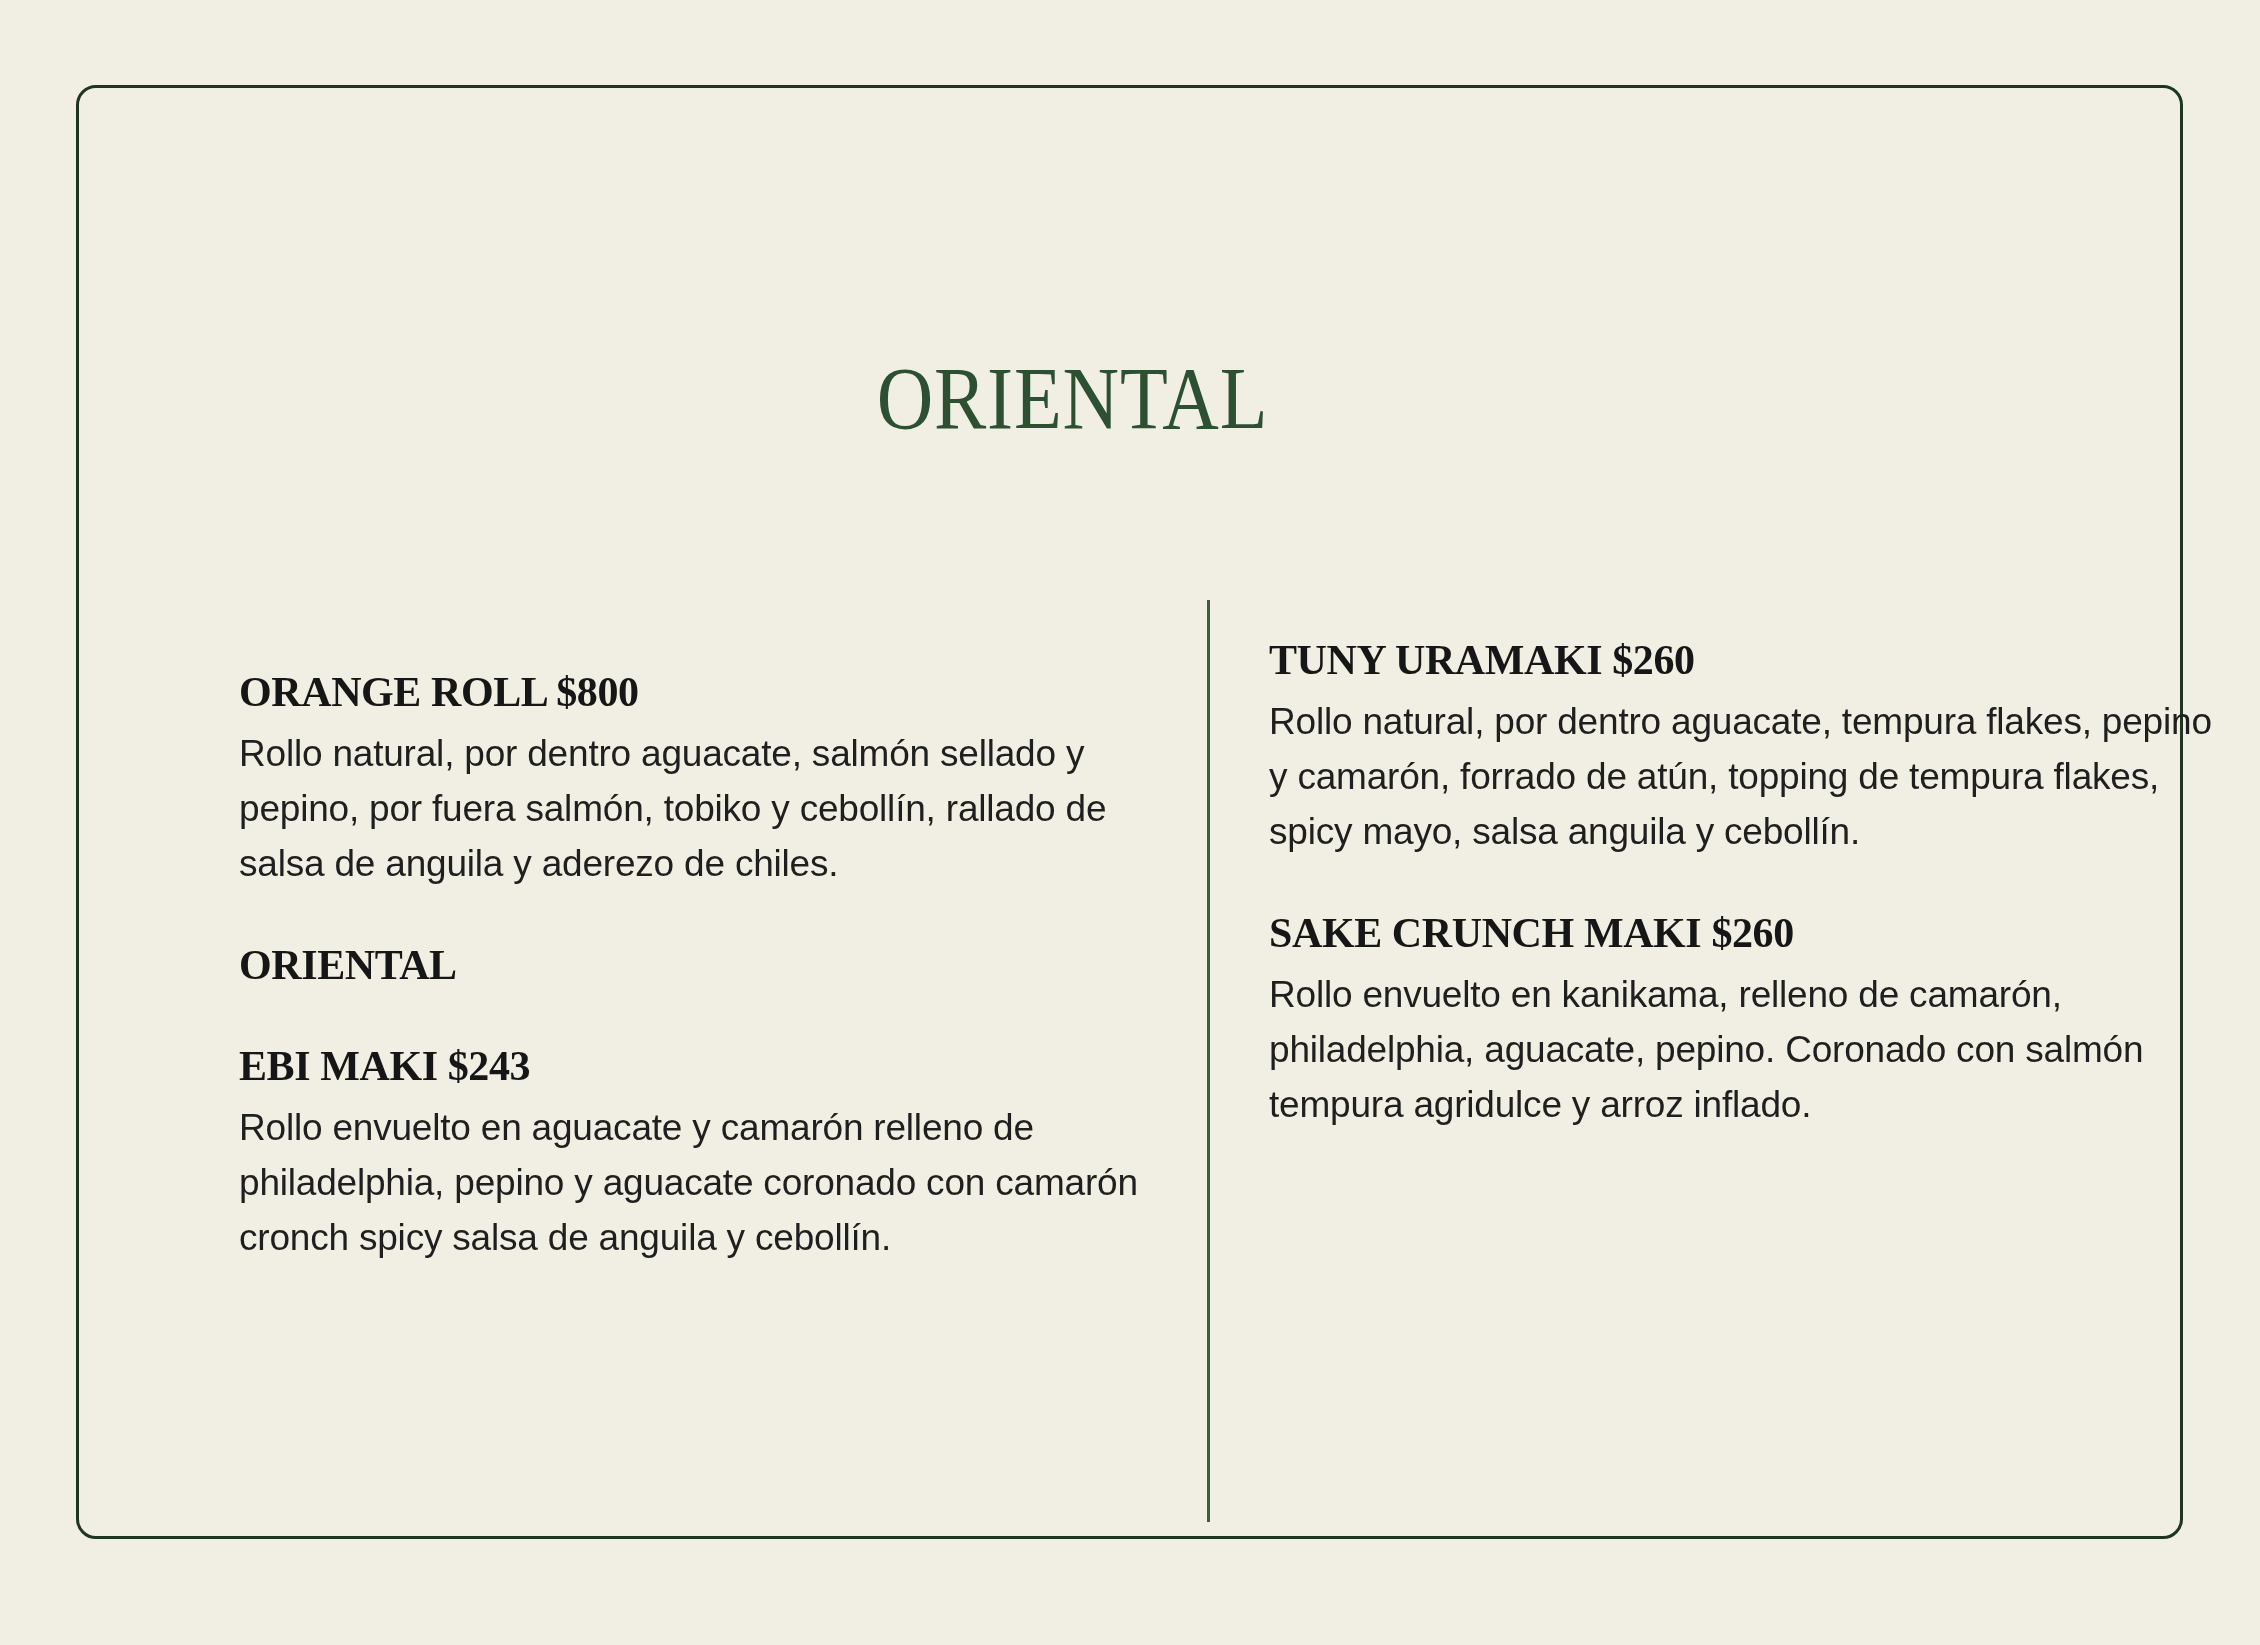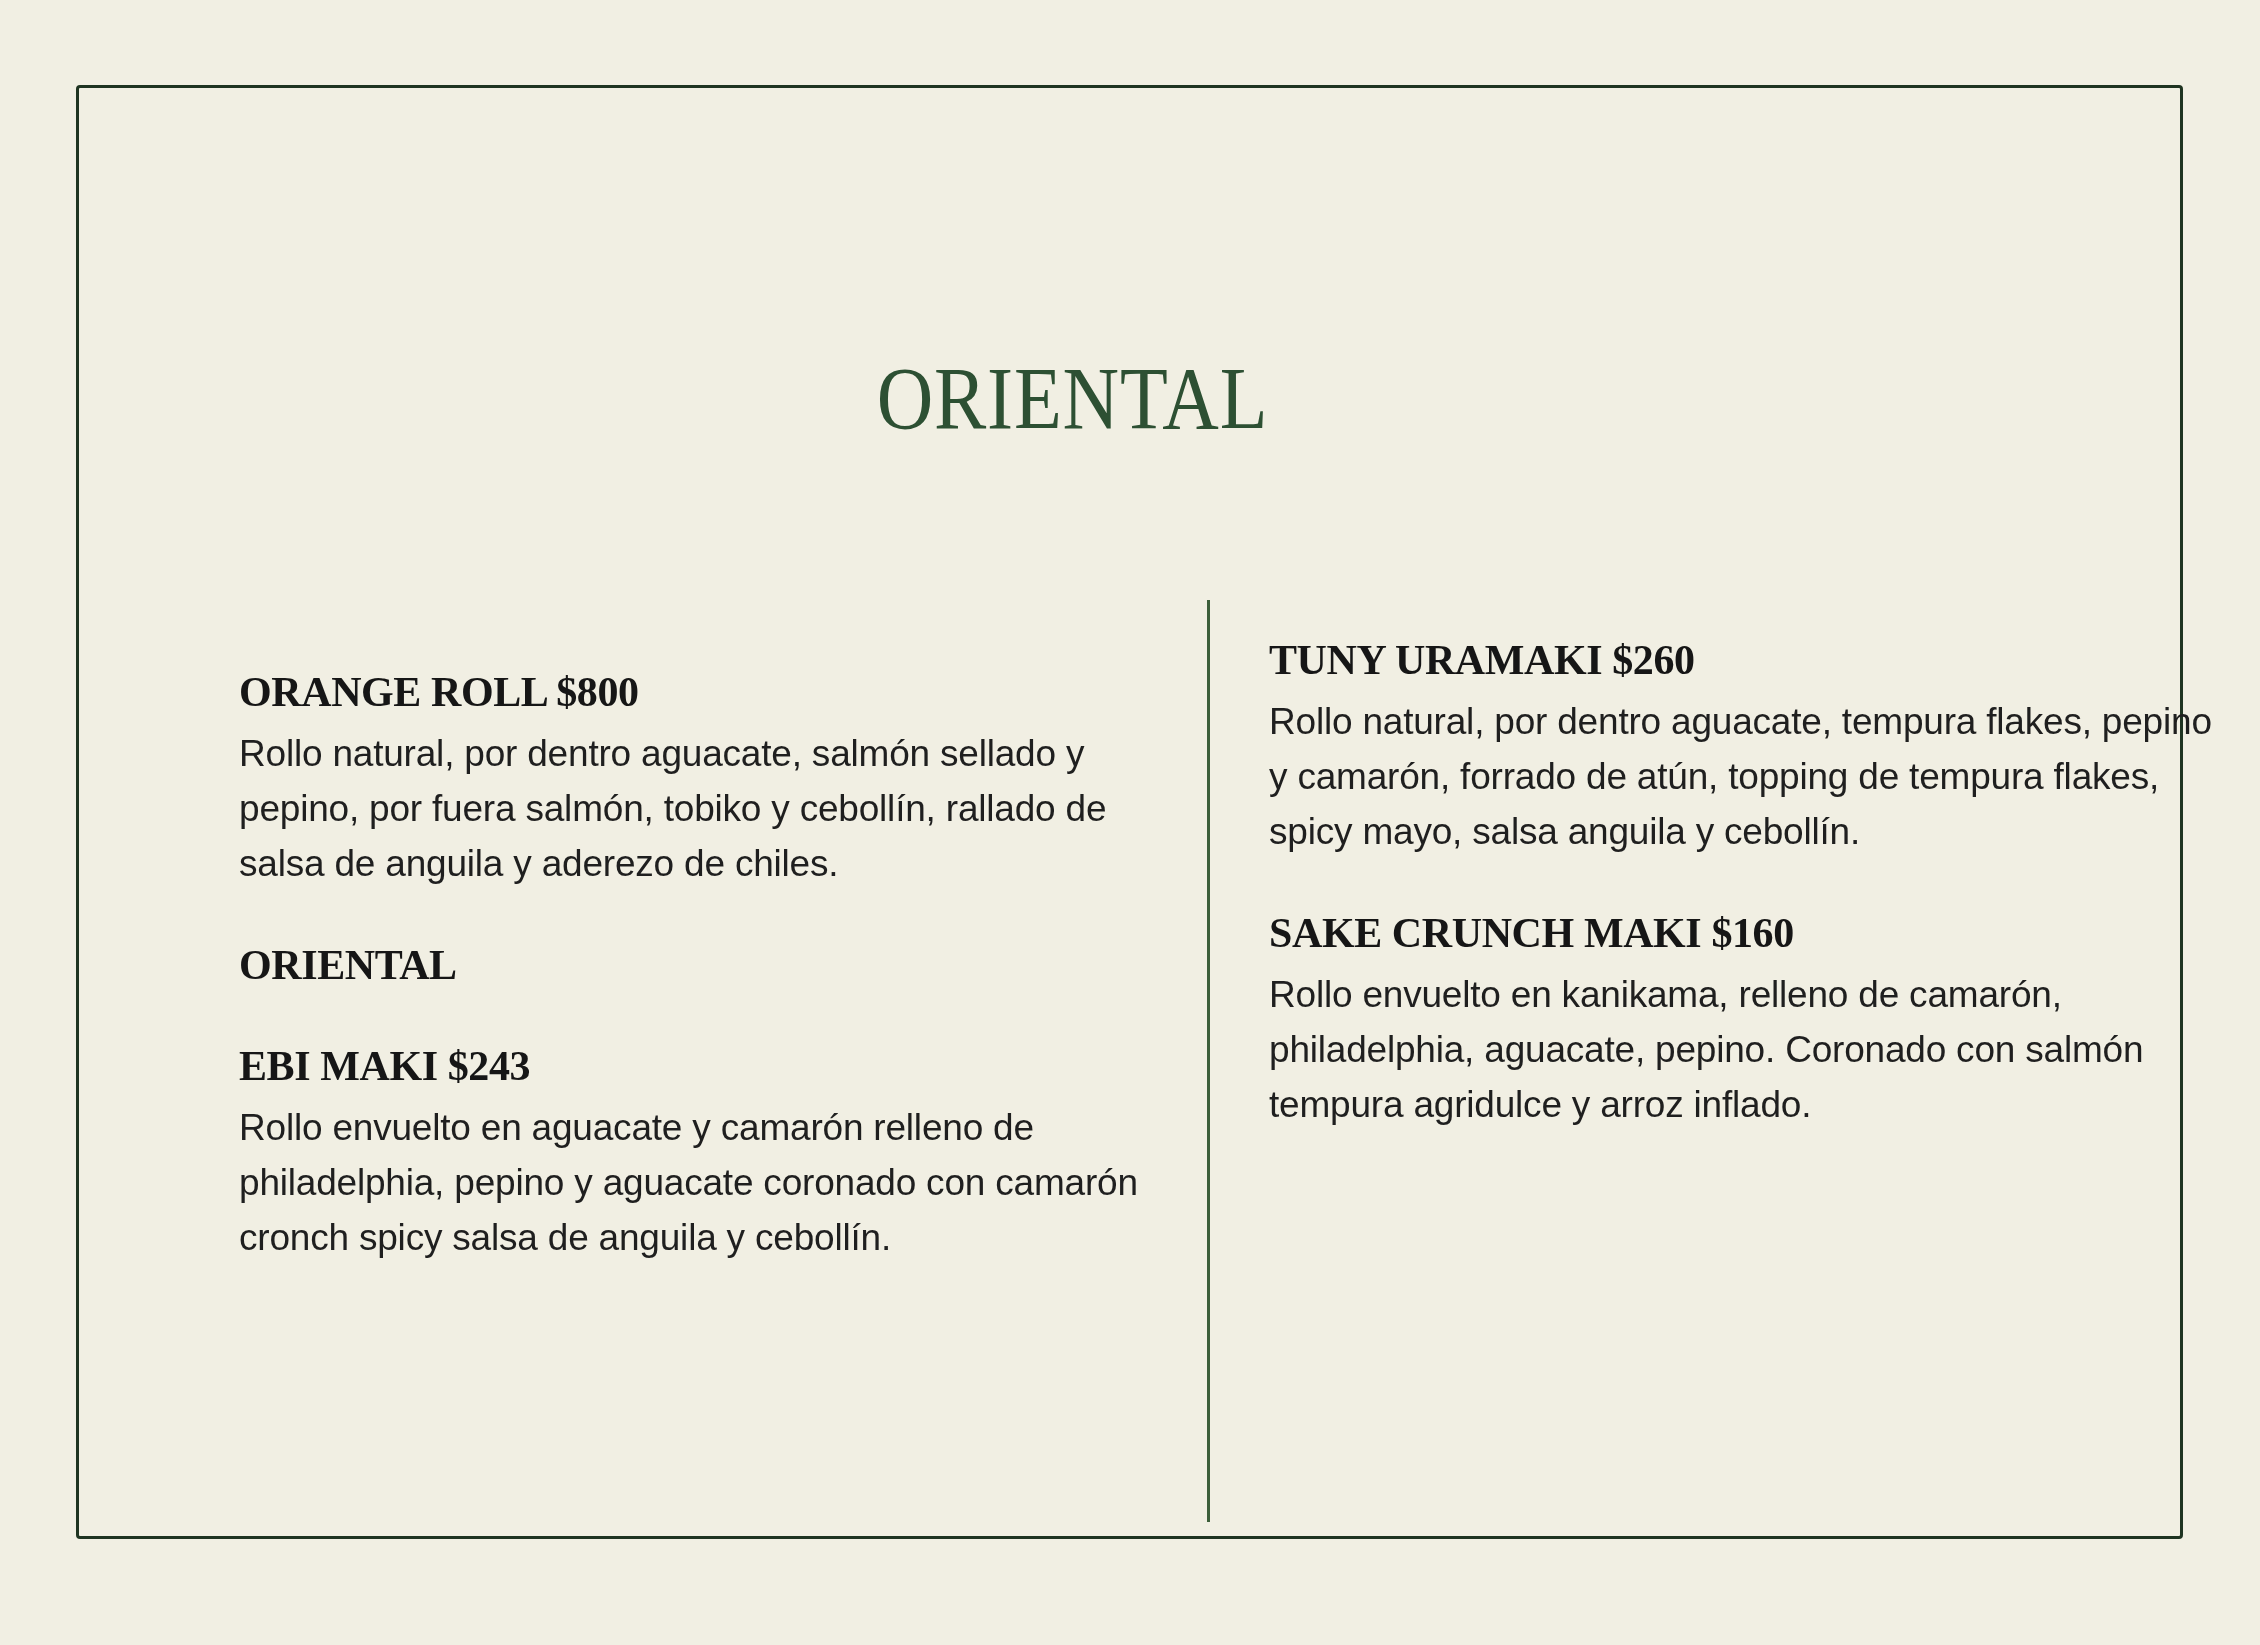--- a/index.html
+++ b/index.html
@@ -15,21 +15,21 @@
     overflow: hidden;
   }
   .menu-card {
     position: absolute;
     left: 76px;
     top: 85px;
     width: 2107px;
     height: 1454px;
     box-sizing: border-box;
     border: 3.5px solid #1f3421;
-    border-radius: 4px;
+    border-radius: 20px;
     background: #f1efe3;
   }
   .title-wrap {
     position: absolute;
     left: 0;
     right: 115px;
     top: 266px;
     text-align: center;
   }
   .menu-title {
@@ -113,21 +113,21 @@
   </div>
 
   <div class="col col-right">
 
     <div class="menu-item">
       <div class="item-name">TUNY URAMAKI $260</div>
       <div class="item-desc">Rollo natural, por dentro aguacate, tempura flakes, pepino y camarón, forrado de atún, topping de tempura flakes, spicy mayo, salsa anguila y cebollín.</div>
     </div>
 
     <div class="menu-item">
-      <div class="item-name">SAKE CRUNCH MAKI $160</div>
+      <div class="item-name">SAKE CRUNCH MAKI $260</div>
       <div class="item-desc">Rollo envuelto en kanikama, relleno de camarón, philadelphia, aguacate, pepino. Coronado con salmón tempura agridulce y arroz inflado.</div>
     </div>
 
 
   </div>
 
 </div>
 
 
 </body></html>

